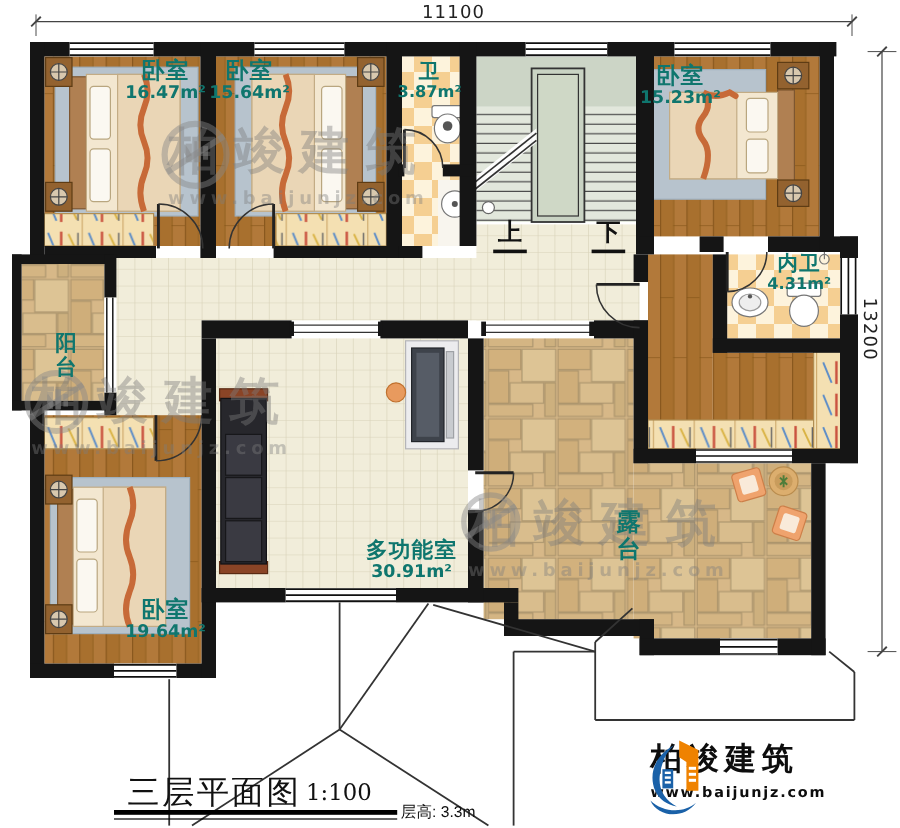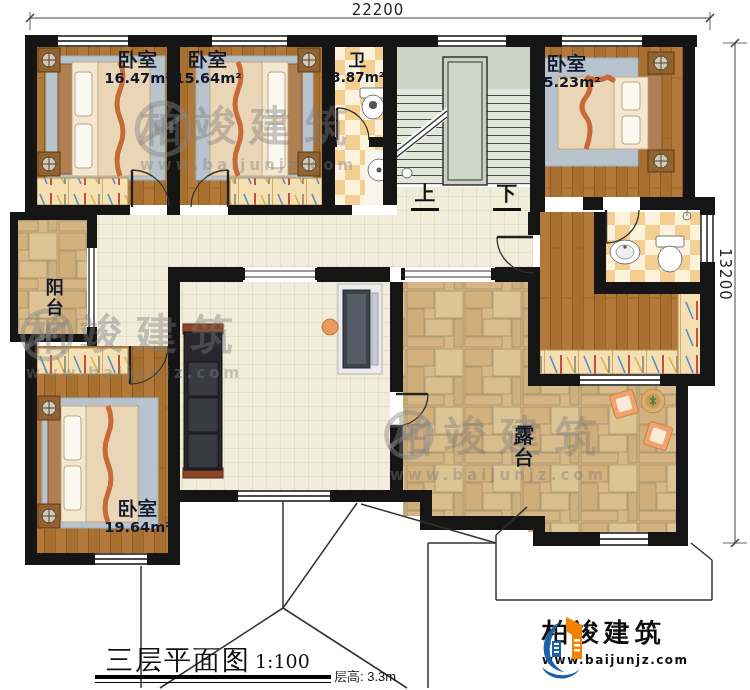--- a/index.html
+++ b/index.html
@@ -1,19 +1,19 @@
 <!DOCTYPE html>
 <html><head>
 <meta charset="utf-8">
 <style>
   html,body{margin:0;padding:0;background:#fff;}
   .stage{position:relative;width:750px;height:690px;background:#fff;overflow:hidden;
          font-family:"DejaVu Sans",sans-serif;}
   .stage svg{position:absolute;left:0;top:0;}
-  .lbl{position:absolute;text-align:center;color:#0f172a;line-height:1.12;z-index:30;}
+  .lbl{position:absolute;text-align:center;color:#0f766e;line-height:1.12;z-index:30;}
   .lbl .nm{display:block;font-weight:bold;font-size:19px;letter-spacing:1px;}
   .lbl .ar{display:block;font-weight:bold;font-size:14.5px;letter-spacing:0;}
   .lbl.small .nm{font-size:17px;}
   .lbl.single .nm{font-size:18px;letter-spacing:2px;margin-left:10px;}
   .stairlbl{position:absolute;font-size:20px;font-weight:bold;color:#111;z-index:30;
             border-bottom:3px solid #111;padding:0 4px 1px 4px;}
   .dim{position:absolute;font-size:15px;color:#222;z-index:30;letter-spacing:1px;}
   .dim.vert{transform-origin:0 0;transform:rotate(90deg);}
   .wm{position:absolute;display:flex;align-items:center;z-index:20;pointer-events:none;}
   .wm-text{margin-left:8px;}
@@ -421,35 +421,43 @@
     <span class="ar">15.64m²</span>
   </div>
   <div class="lbl small" style="left:330px;top:51px;width:56px;">
     <span class="nm">卫</span>
     <span class="ar" style="font-size:13.5px;">3.87m²</span>
   </div>
   <div class="lbl" style="left:522px;top:53px;width:90px;">
     <span class="nm">卧室</span>
     <span class="ar">15.23m²</span>
   </div>
+  <div class="lbl small" style="left:622px;top:211px;width:88px;">
+    <span class="nm">内卫</span>
+    <span class="ar" style="font-size:13.5px;">4.31m²</span>
+  </div>
   <div class="lbl single" style="left:27px;top:277px;width:48px;">
     <span class="nm">阳台</span>
   </div>
   <div class="lbl" style="left:93px;top:498px;width:90px;">
     <span class="nm">卧室</span>
     <span class="ar">19.64m²</span>
   </div>
+  <div class="lbl" style="left:298px;top:449px;width:90px;">
+    <span class="nm" style="font-size:18px;">多功能室</span>
+    <span class="ar">30.91m²</span>
+  </div>
   <div class="lbl single" style="left:494px;top:424px;width:52px;">
     <span class="nm" style="font-size:20px;">露台</span>
   </div>
 
   <div class="stairlbl" style="left:411px;top:180px;">上</div>
   <div class="stairlbl" style="left:493px;top:180px;">下</div>
 
-  <div class="dim" style="left:340px;top:1px;width:76px;text-align:center;">22200</div>
+  <div class="dim" style="left:340px;top:1px;width:76px;text-align:center;">11100</div>
   <div class="dim vert" style="left:734px;top:248px;">13200</div>
 
   <div class="titleblock" id="plan-title">三层平面图</div>
   <div class="titleblock" id="plan-scale">1:100</div>
   <div class="titleblock" id="u1"></div>
   <div class="titleblock" id="u2"></div>
   <div class="titleblock" id="height-line">
     <span>层高:</span>
     <span>3.3m</span>
   </div>

